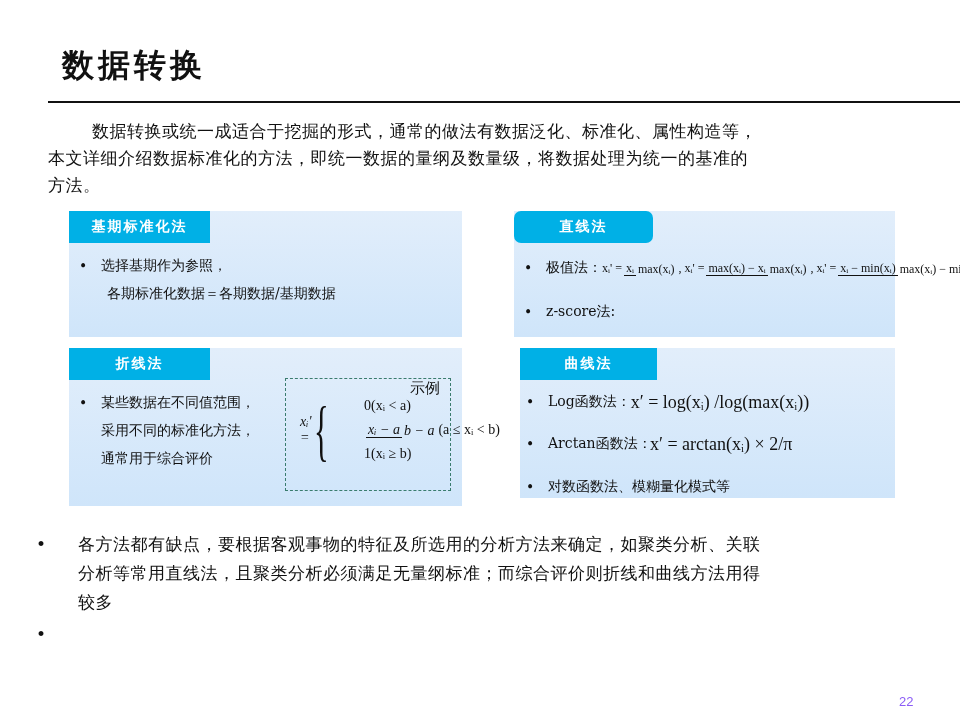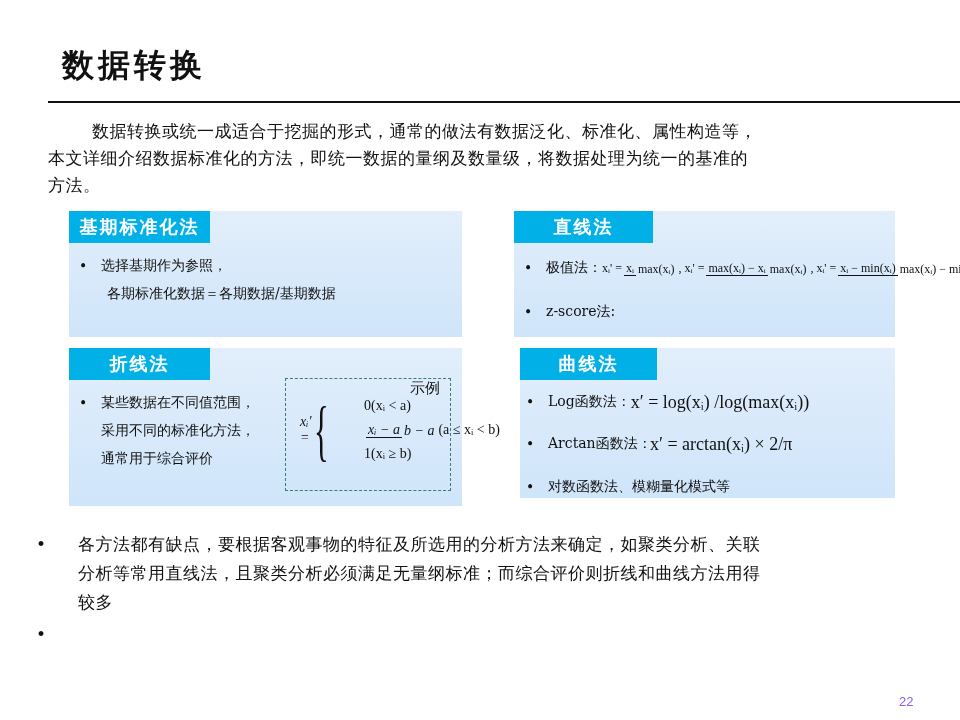--- a/index.html
+++ b/index.html
@@ -22,21 +22,21 @@
       font-size: 17px; line-height: 27px; letter-spacing: 0.5px;
     }
     .intro .indent { display: inline-block; width: 44px; }
     .card {
       position: absolute;
       background: linear-gradient(180deg, #e2eefb 0%, #cfe5fa 100%);
     }
     .card-header {
       position: absolute; left: 0; top: 0; height: 32px;
       background: #00b0e6; color: #fff;
-      font-size: 18px; font-weight: bold; letter-spacing: 2px;
+      font-size: 14px; font-weight: bold; letter-spacing: 2px;
       display: flex; align-items: center; justify-content: center;
     }
     .bullet-row { position: absolute; font-size: 14px; display: flex; align-items: center; white-space: nowrap; }
     .dot { font-size: 14px; width: 22px; display: inline-block; }
     .sub-line { position: absolute; font-size: 14px; white-space: nowrap; }
     .math { font-family: "Liberation Serif", "DejaVu Serif", serif; font-size: 12px; display: inline-flex; align-items: center; }
     .frac { display: inline-flex; flex-direction: row; align-items: flex-end; margin: 0 2px; vertical-align: middle; }
     .frac .num { border-bottom: 1px solid #111; padding: 0 2px; line-height: 14px; }
     .frac .den { padding: 0 2px; line-height: 14px; }
     .sqrt { display: inline-flex; align-items: center; border-top: 1px solid #111; padding-left: 2px; margin-left: 0; }
@@ -71,21 +71,21 @@
 <div class="card" style="left:69px; top:211px; width:393px; height:126px;">
   <div class="card-header" style="width:141px;">基期标准化法</div>
   <div class="bullet-row" style="left:10px; top:46px;">
     <span class="dot">•</span>
     <span>选择基期作为参照，</span>
   </div>
   <div class="sub-line" style="left:38px; top:74px;">各期标准化数据＝各期数据/基期数据</div>
 </div>
 
 <div class="card" style="left:514px; top:211px; width:381px; height:126px;">
-  <div class="card-header" style="width:139px;">直线法</div>
+  <div class="card-header" style="width:139px;border-radius:7px;">直线法</div>
   <div class="bullet-row" style="left:10px; top:38px; height:38px;">
     <span class="dot">•</span>
     <span>极值法：</span>
     <span class="math">
       <span>xᵢ' =</span>
       <span class="frac">
           <span class="num">xᵢ</span>
           <span class="den">max(xᵢ)</span>
         </span>
       <span>, xᵢ' =</span>

